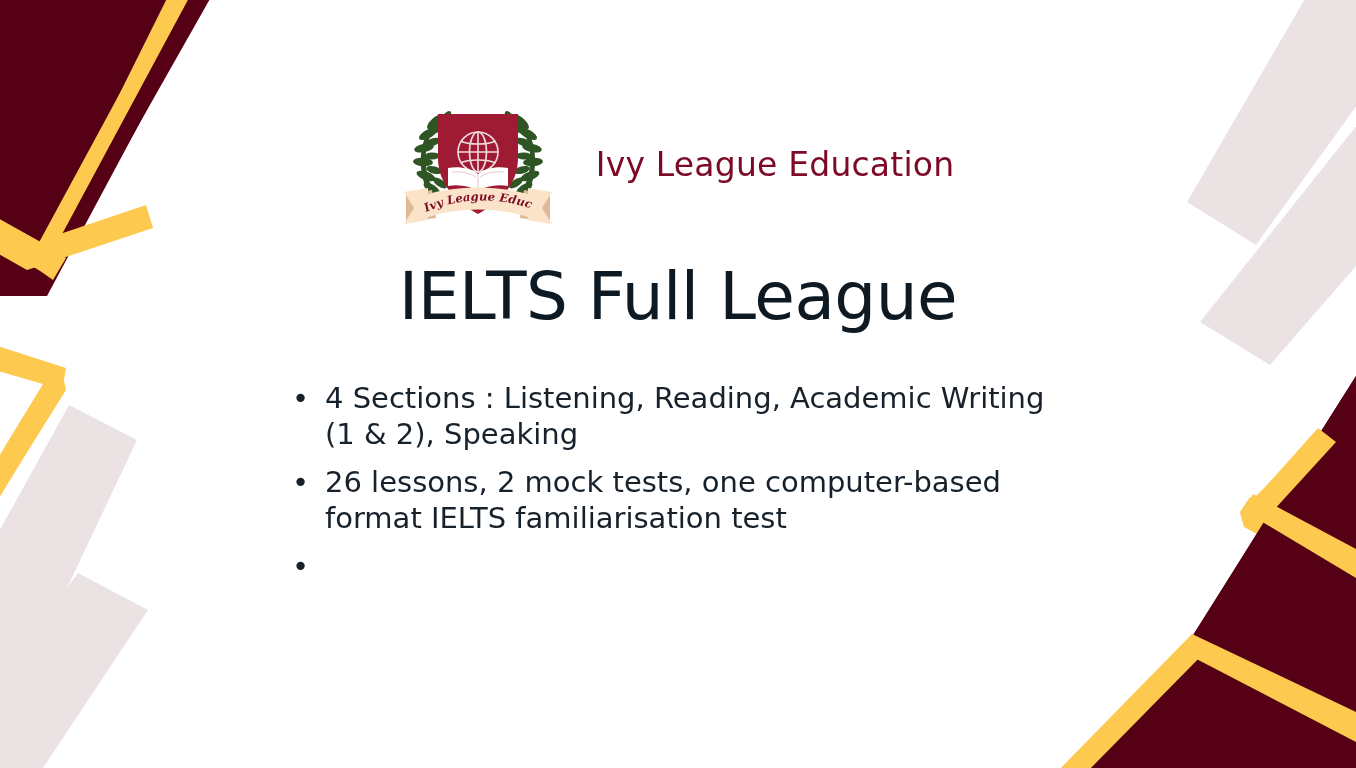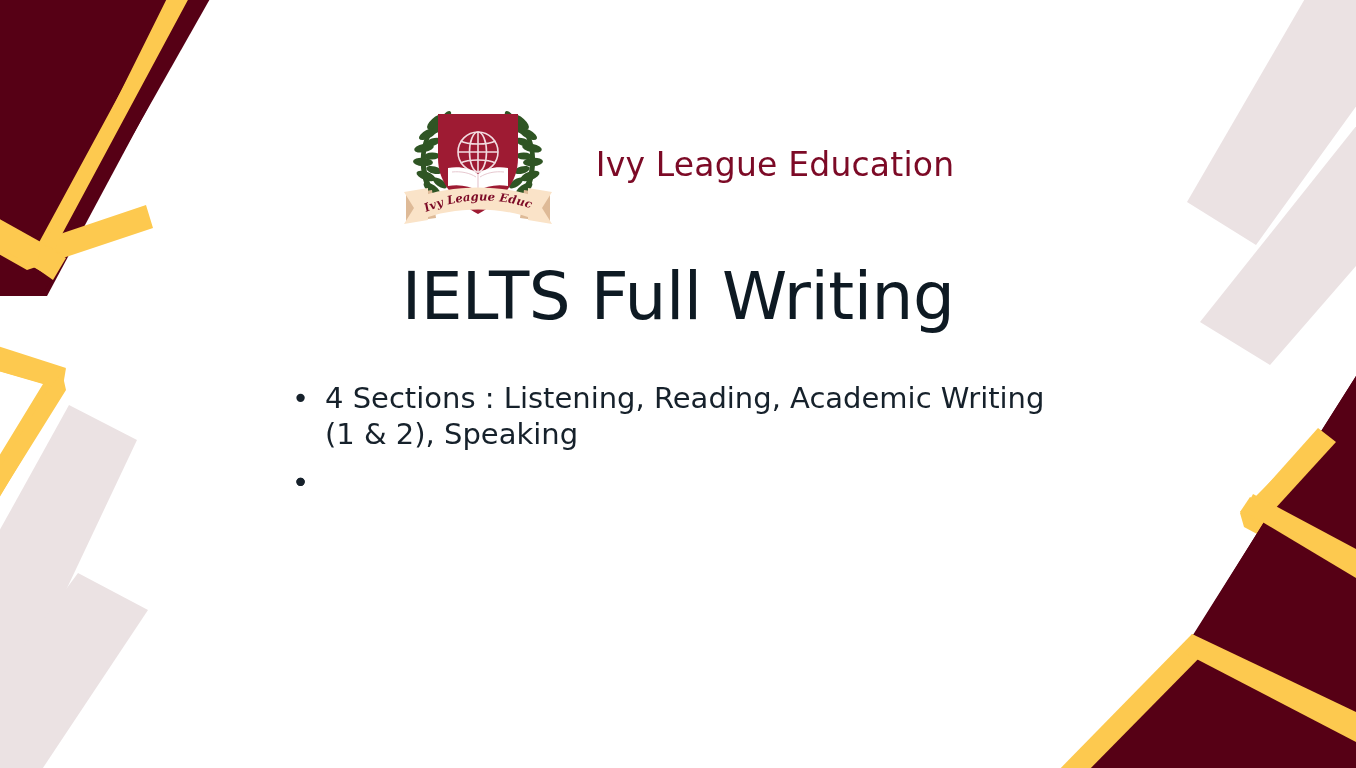--- a/index.html
+++ b/index.html
@@ -253,29 +253,30 @@
           </defs>
           <text font-family="DejaVu Serif, Liberation Serif, serif" font-size="11.5" font-weight="700" font-style="italic" fill="#7C0A26" letter-spacing="0.1">
             <textPath href="#ribbonPath" startOffset="2%" id="ribbonTextPath">Ivy League Education</textPath>
           </text>
         </svg>
       </div>
 
       <div class="brand-name">Ivy League Education</div>
     </div>
 
-    <div class="slide-title">IELTS Full Writing</div>
+    <div class="slide-title">IELTS Full League</div>
 
     <ul class="bullets">
       <li class="bullet">
         <span class="dot">•</span>
         <span>4 Sections : Listening, Reading, Academic Writing (1 &amp; 2), Speaking</span>
       </li>
       <li class="bullet">
         <span class="dot">•</span>
+        <span>26 lessons, 2 mock tests, one computer-based format IELTS familiarisation test</span>
       </li>
       <li class="bullet">
         <span class="dot">•</span>
       </li>
     </ul>
 
   </div>
 </div>
 
 </body></html>

